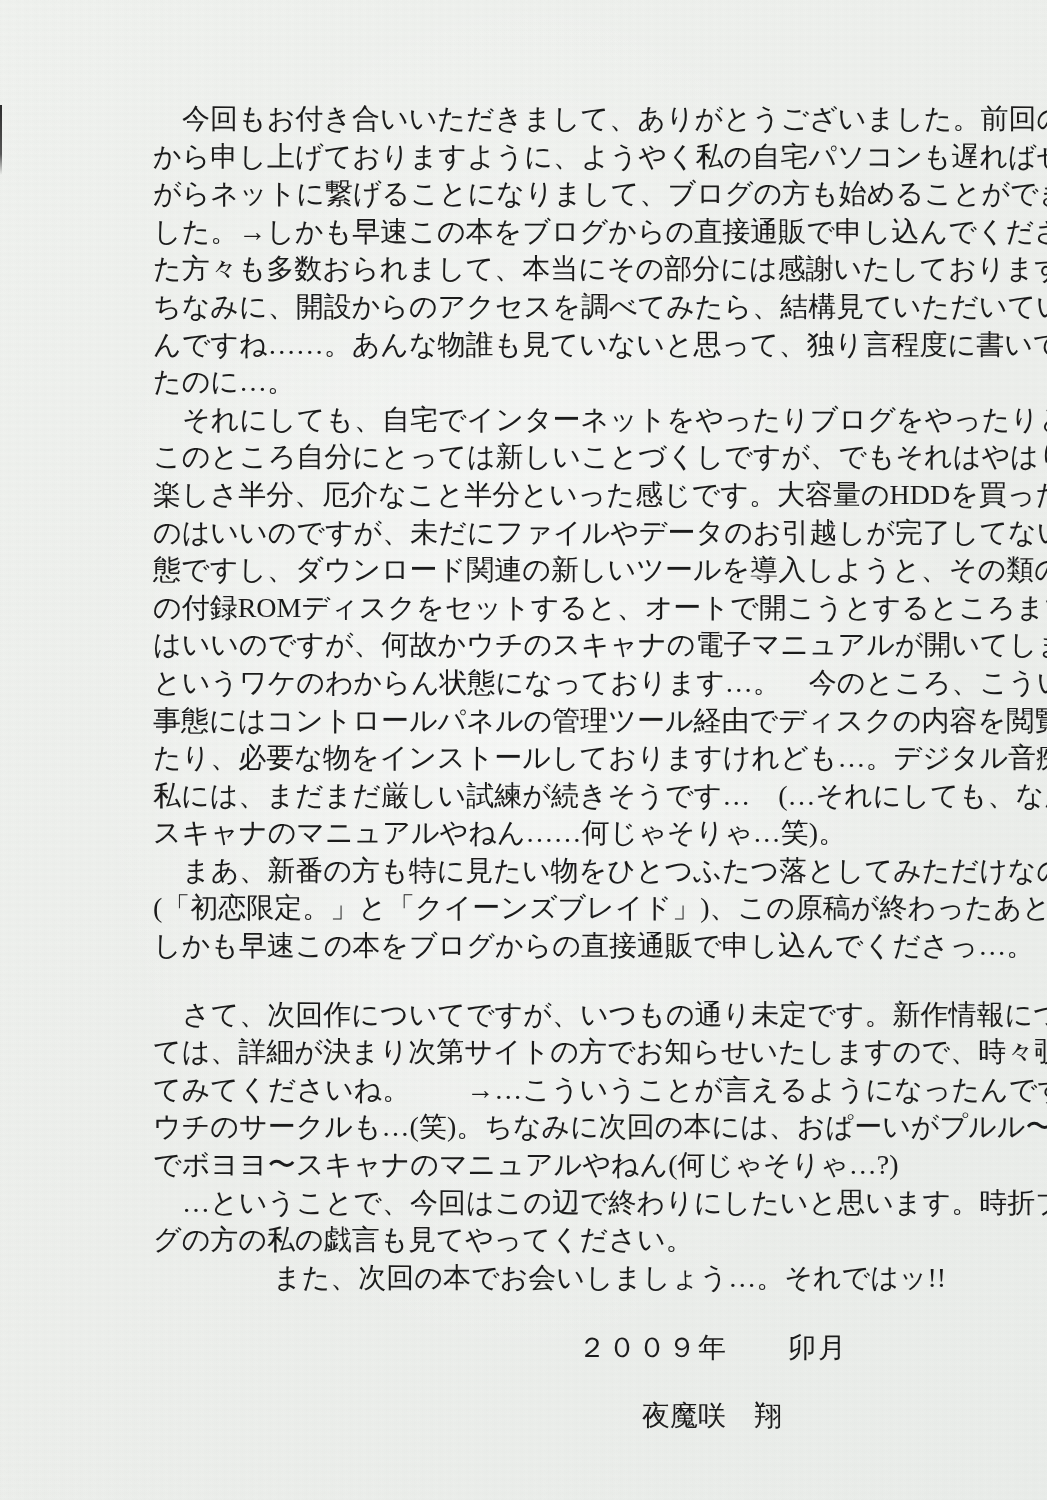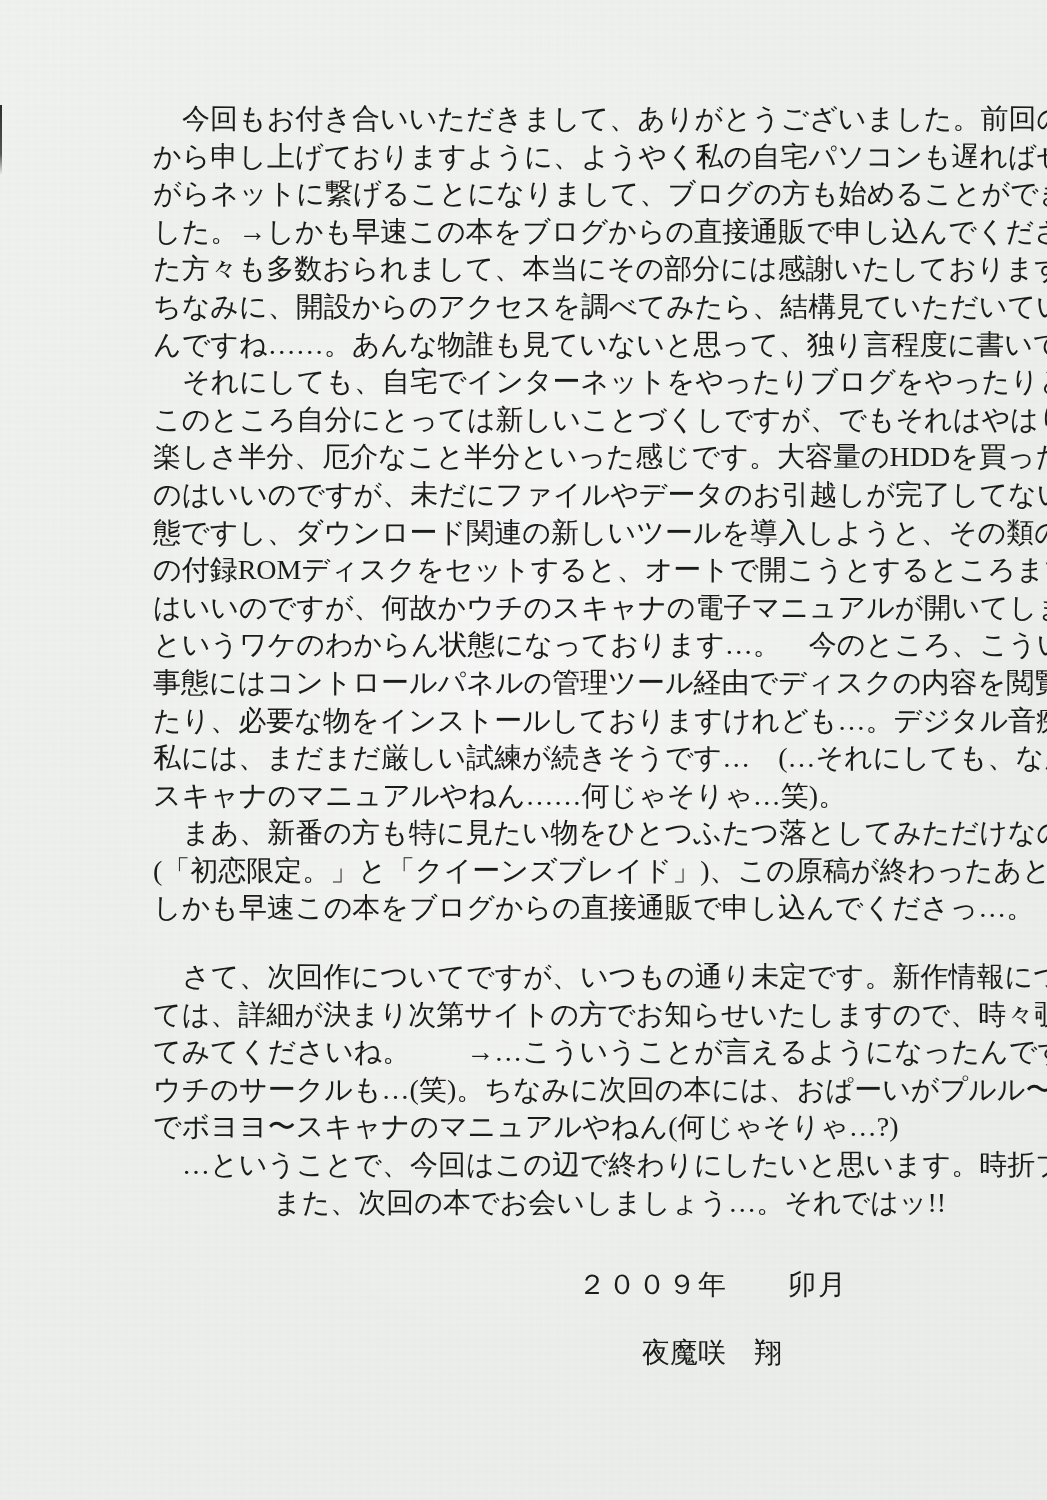--- a/index.html
+++ b/index.html
@@ -30,21 +30,21 @@
   }
   .para { margin: 0; }
   .para.gap-before { margin-top: 31px; }
   .line { white-space: pre; }
   .line.first { text-indent: 29px; }
   .closing-line {
     margin-left: 120px;
     white-space: pre;
   }
   .date-line {
-    margin-top: 45px;
+    margin-top: 33px;
     margin-left: 425px;
     white-space: pre;
     letter-spacing: 2px;
   }
   .signature-line {
     margin-top: 30px;
     margin-left: 489px;
     white-space: pre;
   }
   
@@ -86,20 +86,21 @@
   <div class="content">
     <div>
         <div class="para">
           <div class="line first">今回もお付き合いいただきまして、ありがとうございました。前回の本</div>
           <div class="line">から申し上げておりますように、ようやく私の自宅パソコンも遅ればせな</div>
           <div class="line">がらネットに繋げることになりまして、ブログの方も始めることができま</div>
           <div class="line">した。→しかも早速この本をブログからの直接通販で申し込んでくださっ</div>
           <div class="line">た方々も多数おられまして、本当にその部分には感謝いたしております。</div>
           <div class="line">ちなみに、開設からのアクセスを調べてみたら、結構見ていただいている</div>
           <div class="line">んですね……。あんな物誰も見ていないと思って、独り言程度に書いてい</div>
+          <div class="line">たのに…。</div>
         </div>
         <div class="para">
           <div class="line first">それにしても、自宅でインターネットをやったりブログをやったりと、</div>
           <div class="line">このところ自分にとっては新しいことづくしですが、でもそれはやはり</div>
           <div class="line">楽しさ半分、厄介なこと半分といった感じです。大容量のHDDを買った</div>
           <div class="line">のはいいのですが、未だにファイルやデータのお引越しが完了してない状</div>
           <div class="line">態ですし、ダウンロード関連の新しいツールを導入しようと、その類の本</div>
           <div class="line">の付録ROMディスクをセットすると、オートで開こうとするところまで</div>
           <div class="line">はいいのですが、何故かウチのスキャナの電子マニュアルが開いてしまう</div>
           <div class="line">というワケのわからん状態になっております…。　今のところ、こういう</div>
@@ -115,20 +116,21 @@
         </div>
         <div class="para gap-before">
           <div class="line first">さて、次回作についてですが、いつもの通り未定です。新作情報につい</div>
           <div class="line">ては、詳細が決まり次第サイトの方でお知らせいたしますので、時々覗い</div>
           <div class="line">てみてくださいね。　　→…こういうことが言えるようになったんですね。</div>
           <div class="line">ウチのサークルも…(笑)。ちなみに次回の本には、おぱーいがプルル〜ン</div>
           <div class="line">でボヨヨ〜スキャナのマニュアルやねん(何じゃそりゃ…?)</div>
         </div>
         <div class="para">
           <div class="line first">…ということで、今回はこの辺で終わりにしたいと思います。時折ブロ</div>
+          <div class="line">グの方の私の戯言も見てやってください。</div>
         </div>
       </div>
 
     <div class="closing-line">また、次回の本でお会いしましょう…。それではッ!!</div>
 
     <div class="date-line">２００９年　　卯月</div>
 
     <div class="signature-line">夜魔咲　翔</div>
   </div>
 </div>

